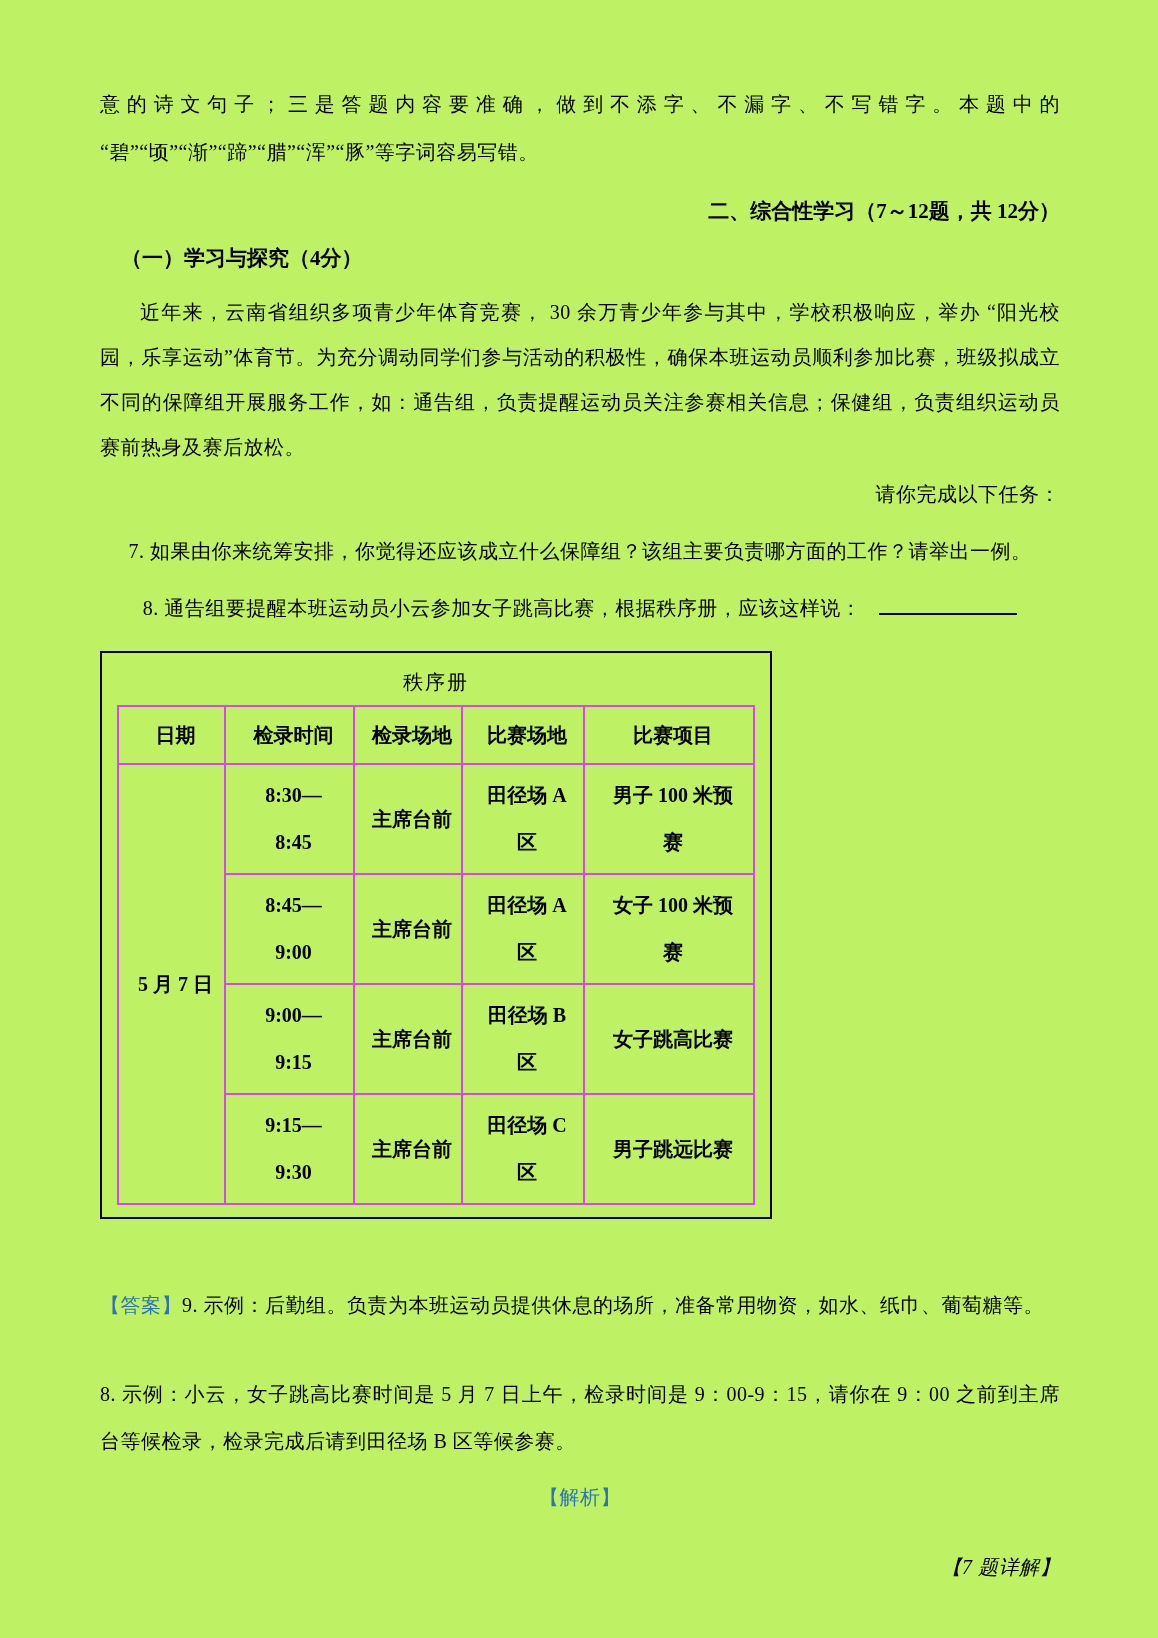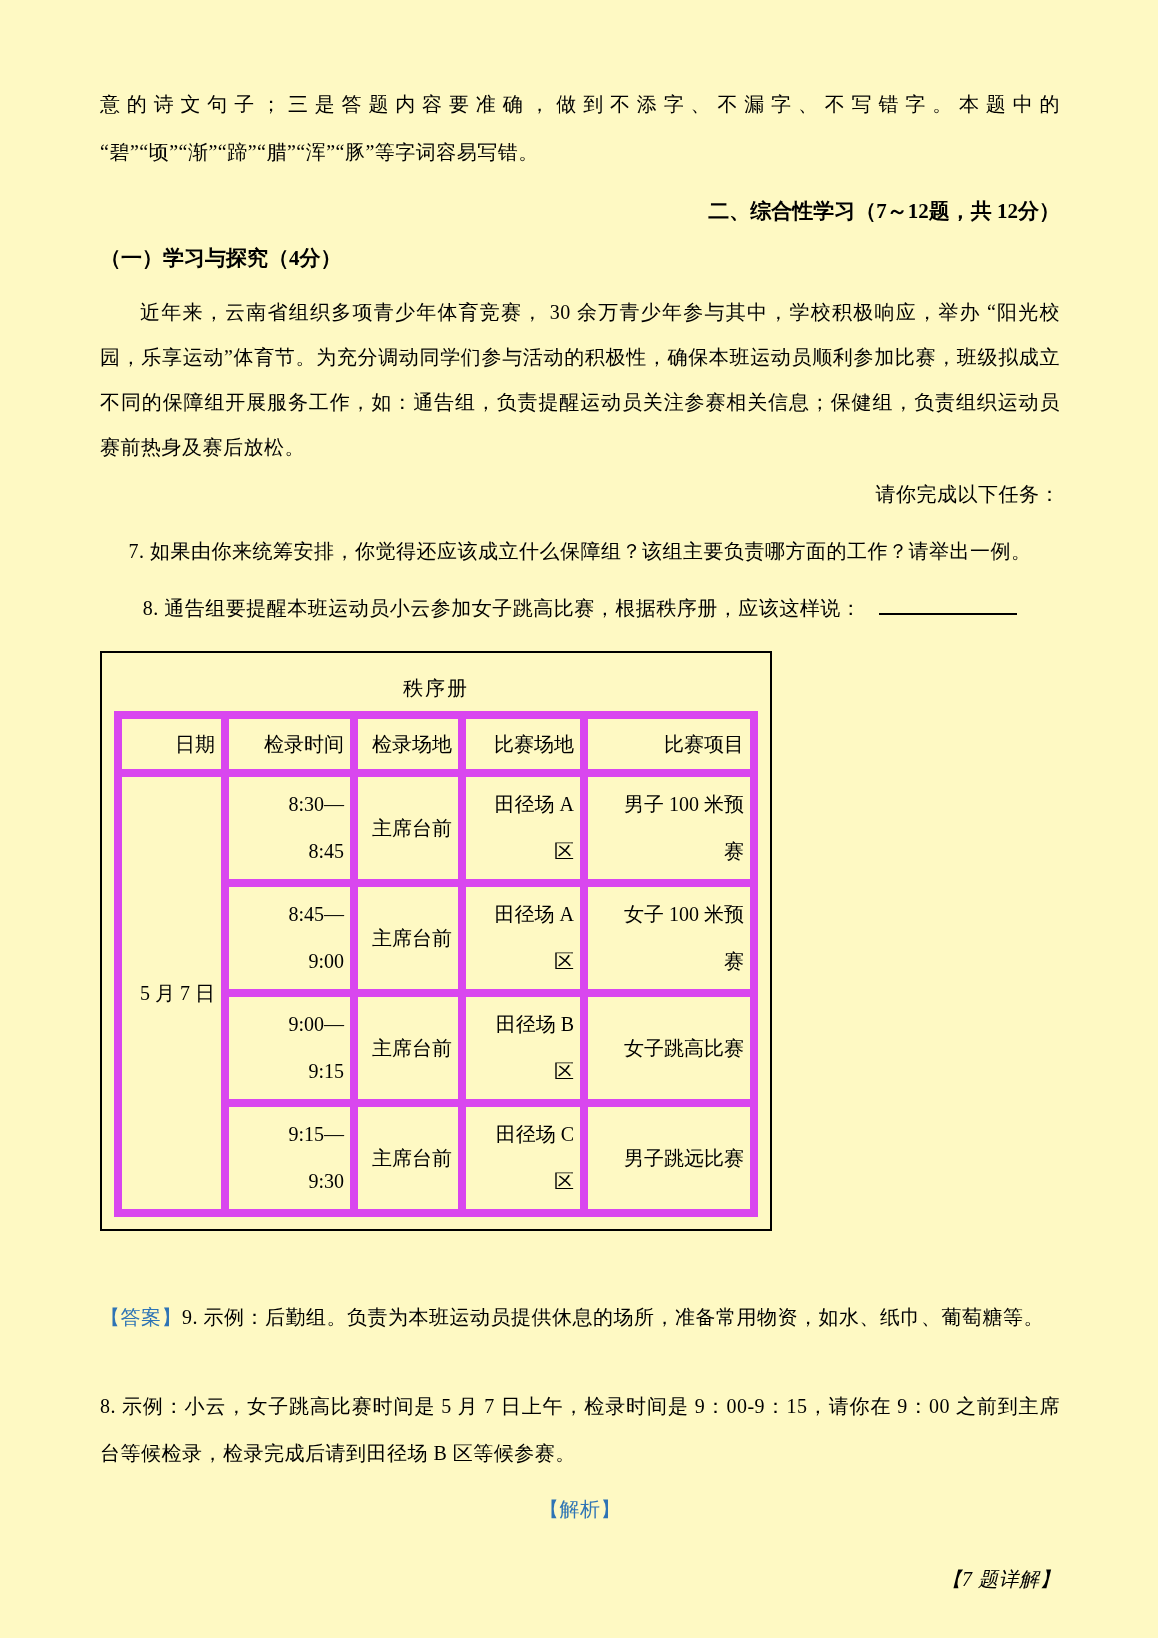--- a/index.html
+++ b/index.html
@@ -7,72 +7,72 @@
     width: 1158px; height: 1638px;
     font-family: "Liberation Serif", "DejaVu Serif", serif;
     color: #000000;
     box-sizing: border-box;
     overflow: hidden;
   }
   * { box-sizing: border-box; }
   .page {
     width: 1158px; height: 1638px;
     padding: 80px 98px 40px 100px;
-    background: #fef9c3;
+    background: #bef264;
   }
   p { margin: 0; }
   .body-text {
     font-size: 20px;
     line-height: 45px;
     text-align: justify;
     letter-spacing: 0.5px;
   }
   .intro { line-height: 48px; margin-top: 0; }
   .heading {
     font-size: 21px;
     font-weight: 700;
     line-height: 30px;
   }
   .section-heading { margin-top: 20px; text-align: right; }
-  .subsection-heading { margin-top: 17px; }
+  .subsection-heading { margin-top: 17px; margin-left: 21px; }
   .context { margin-top: 17px; text-indent: 2em; }
   .task-intro { margin-top: 2px; text-align: right; }
   .question { margin-top: 12px; text-align: center; }
   .blank-line {
     display: inline-block;
     width: 138px;
     margin-left: 18px;
     border-bottom: 2px solid #000000;
     height: 20px;
     vertical-align: baseline;
   }
   
   .table-outer {
     margin-top: 20px;
     width: 672px;
     border: 2px solid #000000;
-    padding: 12px 0 12px 0;
+    padding: 6px 0 12px 0;
   }
   .table-title {
     font-size: 20px;
     text-align: center;
     line-height: 46px;
     letter-spacing: 2px;
   }
   table.schedule {
     border-collapse: collapse;
     table-layout: fixed;
     width: 636px;
     margin: 0 auto;
     font-size: 20px;
   }
   table.schedule th, table.schedule td {
-    border: 8px solid #d946ef;
-    font-weight: 400;
-    text-align: right;
+    border: 2px solid #d946ef;
+    font-weight: 700;
+    text-align: center;
     vertical-align: middle;
     padding: 0 6px 0 14px;
   }
   table.schedule thead tr { height: 58px; }
   table.schedule tbody tr { height: 110px; }
   td.pre { white-space: pre-line; line-height: 47px; }
   td.single { line-height: 24px; }
   
   .answer7 { margin-top: 64px; text-align: left; }
   .answer8 { margin-top: 43px; line-height: 47px; }

